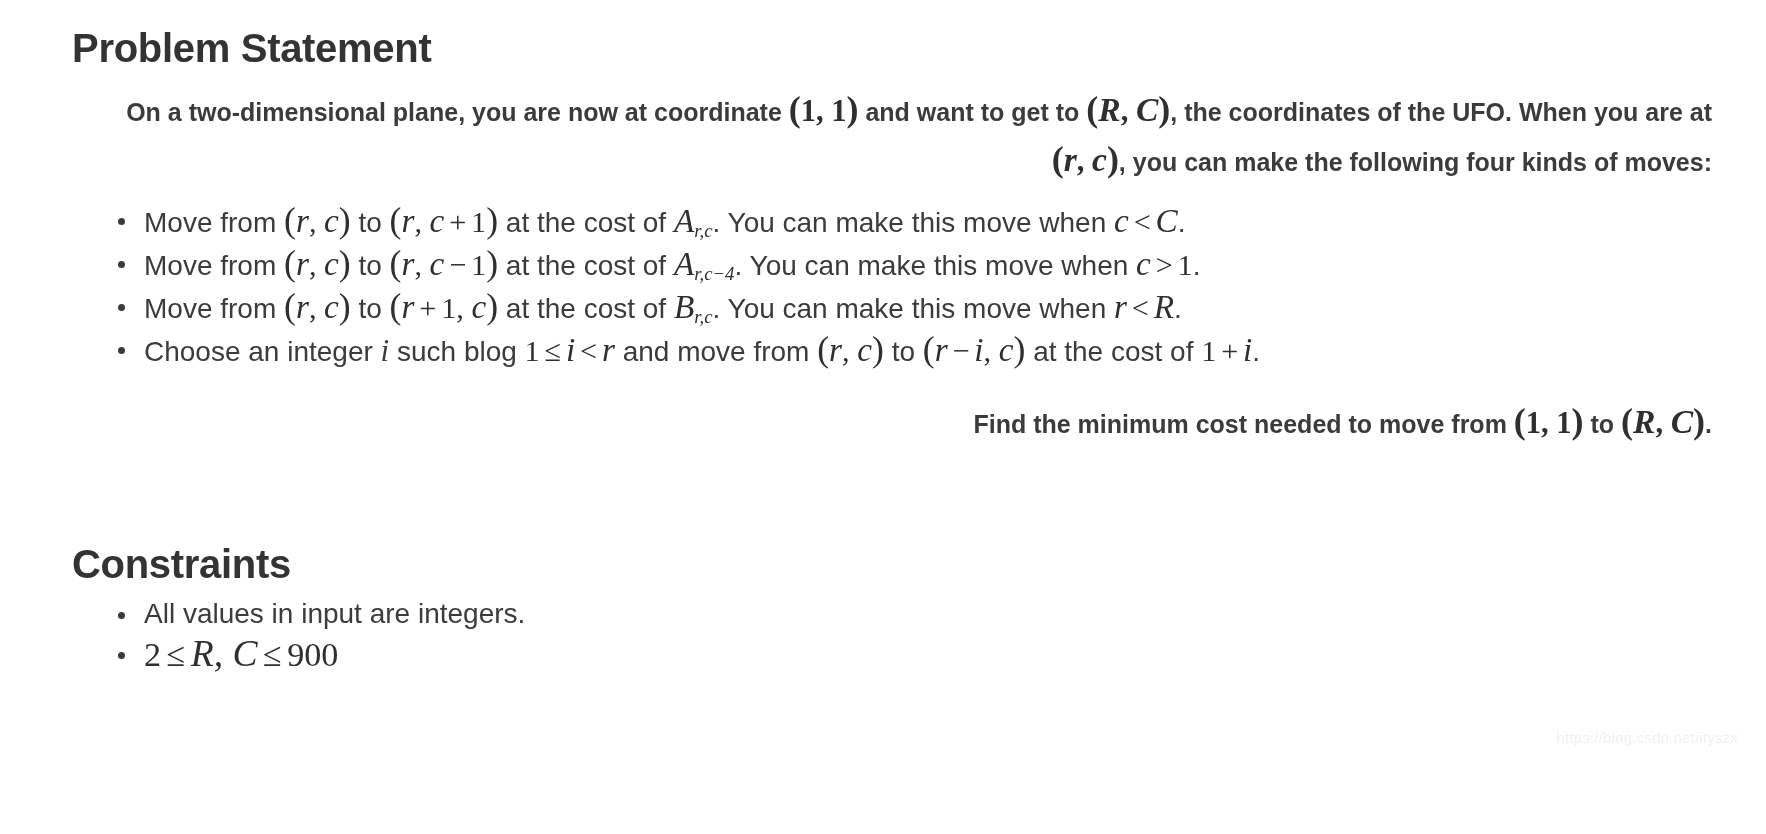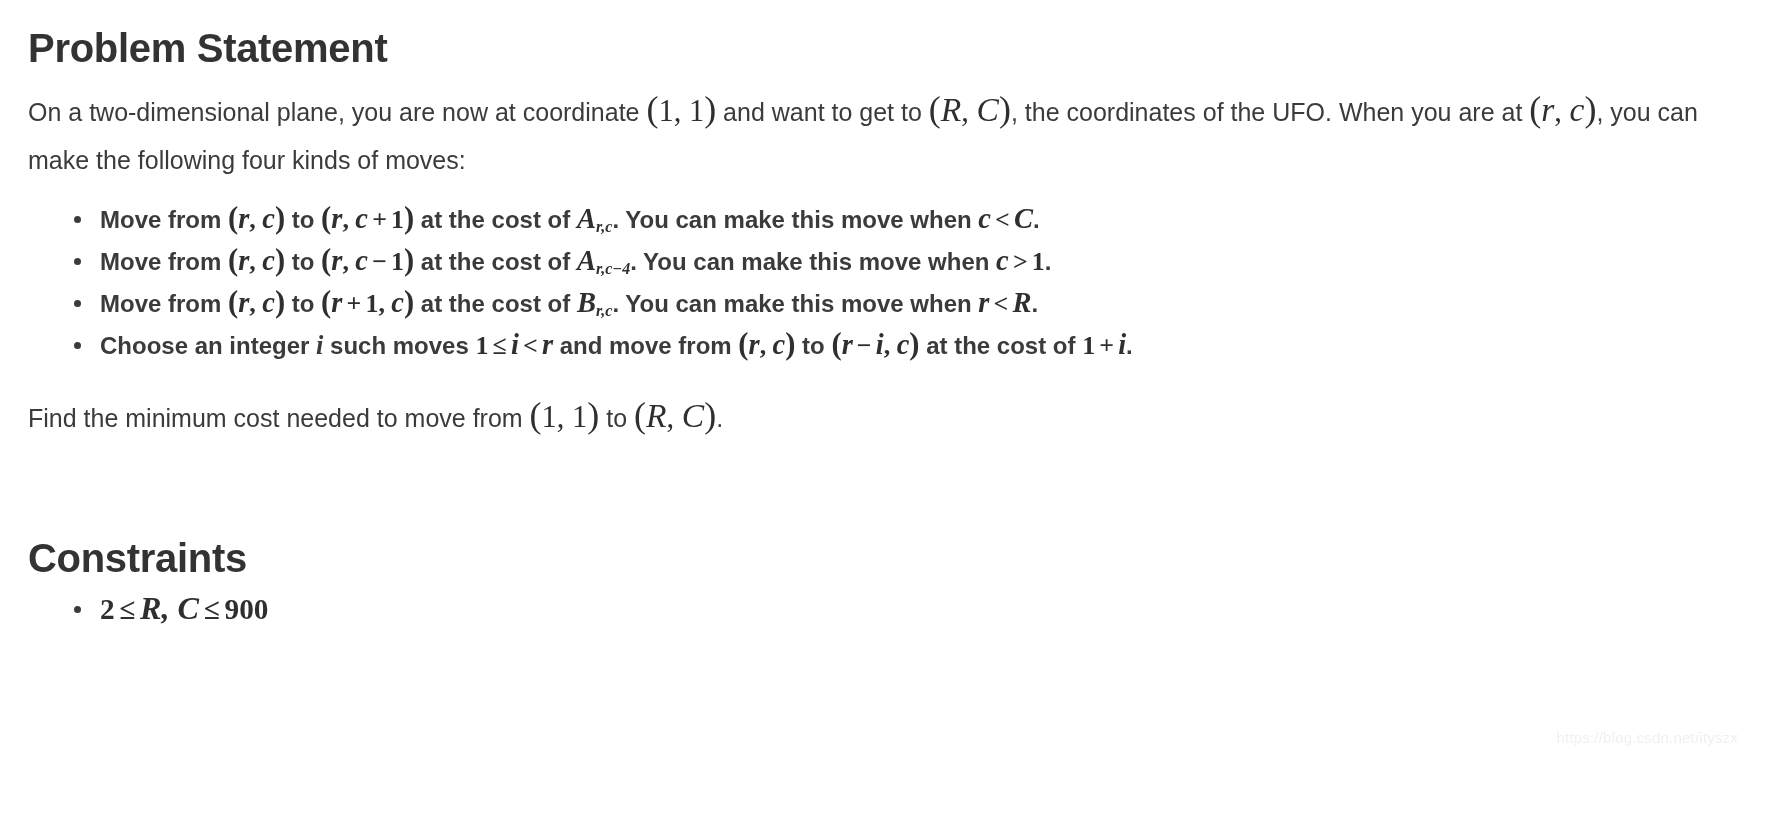--- a/index.html
+++ b/index.html
@@ -9,62 +9,62 @@
   }
   body {
     width: 1766px;
     height: 834px;
     font-family: "Liberation Sans", sans-serif;
     color: #3b3b3b;
     position: relative;
     overflow: hidden;
   }
   .page {
-    padding: 14px 48px 0 28px;
+    padding: 14px 48px 0 72px;
     box-sizing: border-box;
     width: 100%;
     height: 100%;
     position: relative;
   }
   h1.section-title {
     font-size: 40px;
     font-weight: bold;
     color: #333333;
     margin: 12px 0 16px 0;
     letter-spacing: -0.3px;
     line-height: 1.1;
   }
   h1.constraints-title {
     margin-top: 94px;
     margin-bottom: 8px;
   }
   p.body-text {
     font-size: 25px;
     line-height: 48px;
-    margin: 0;
+    margin: 6px;
     color: #3b3b3b;
-    font-weight: 400;
+    font-weight: 700;
+    text-align: right;
   }
   p.closing-text {
     margin-top: 26px;
   }
   ul.move-list, ul.constraint-list {
     margin: 14px 0 0 0;
     padding-left: 72px;
     list-style: none;
   }
   ul.constraint-list {
     margin-top: 6px;
   }
   ul.move-list > li, ul.constraint-list > li {
-    font-size: 24px;
+    font-size: 28px;
     line-height: 41px;
     color: #3b3b3b;
     position: relative;
-    font-weight: bold;
   }
   ul.constraint-list > li {
     line-height: 40px;
   }
   ul.move-list > li::before, ul.constraint-list > li::before {
     content: "";
     position: absolute;
     left: -26px;
     top: 18px;
     width: 7px;
@@ -171,21 +171,21 @@
       <span>to</span>
       <span class="m"><span class="paren">(</span><span class="mi">r</span><span class="mo">+</span><span class="mn">1</span><span class="mn">,&nbsp;</span><span class="mi">c</span><span class="paren">)</span></span>
       <span>at the cost of</span>
       <span class="m"><span class="mi">B</span><sub class="sb">r,c</sub></span><span>. You can make this move when</span>
       <span class="m"><span class="mi">r</span><span class="mo">&lt;</span><span class="mi">R</span></span><span>.</span>
     </li>
 
     <li>
       <span>Choose an integer</span>
       <span class="mi">i</span>
-      <span>such moves</span>
+      <span>such blog</span>
       <span class="m"><span class="mn">1</span><span class="mo">≤</span><span class="mi">i</span><span class="mo">&lt;</span><span class="mi">r</span></span>
       <span>and move from</span>
       <span class="m"><span class="paren">(</span><span class="mi">r</span><span class="mn">,&nbsp;</span><span class="mi">c</span><span class="paren">)</span></span>
       <span>to</span>
       <span class="m"><span class="paren">(</span><span class="mi">r</span><span class="mo">−</span><span class="mi">i</span><span class="mn">,&nbsp;</span><span class="mi">c</span><span class="paren">)</span></span>
       <span>at the cost of</span>
       <span class="m"><span class="mn">1</span><span class="mo">+</span><span class="mi">i</span></span><span>.</span>
     </li>
 
   </ul>
@@ -194,20 +194,23 @@
     <span>Find the minimum cost needed to move from</span>
     <span class="m big-math"><span class="paren">(</span><span class="mn">1</span><span class="mn">,&nbsp;</span><span class="mn">1</span><span class="paren">)</span></span>
     <span>to</span>
     <span class="m big-math"><span class="paren">(</span><span class="mi">R</span><span class="mn">,&nbsp;</span><span class="mi">C</span><span class="paren">)</span></span><span>.</span>
   </p>
 
   <h1 class="section-title constraints-title">Constraints</h1>
 
   <ul class="constraint-list">
 
+    <li>
+      <span>All values in input are integers.</span>
+    </li>
 
     <li>
       <span class="m big-math"><span class="mn">2</span><span class="mo">≤</span><span class="mi">R, C</span><span class="mo">≤</span><span class="mn">900</span></span>
     </li>
 
 
 
   </ul>
 
   <div class="watermark">https://blog.csdn.net/ityszx</div>

